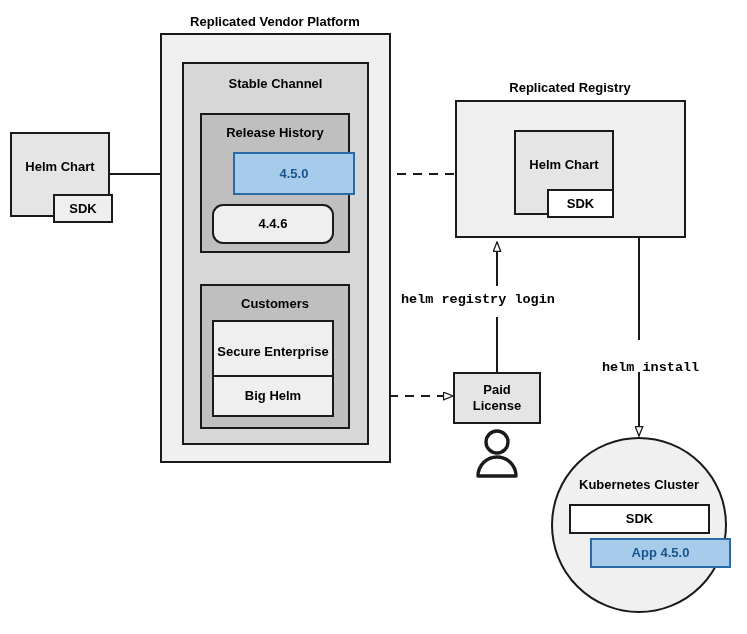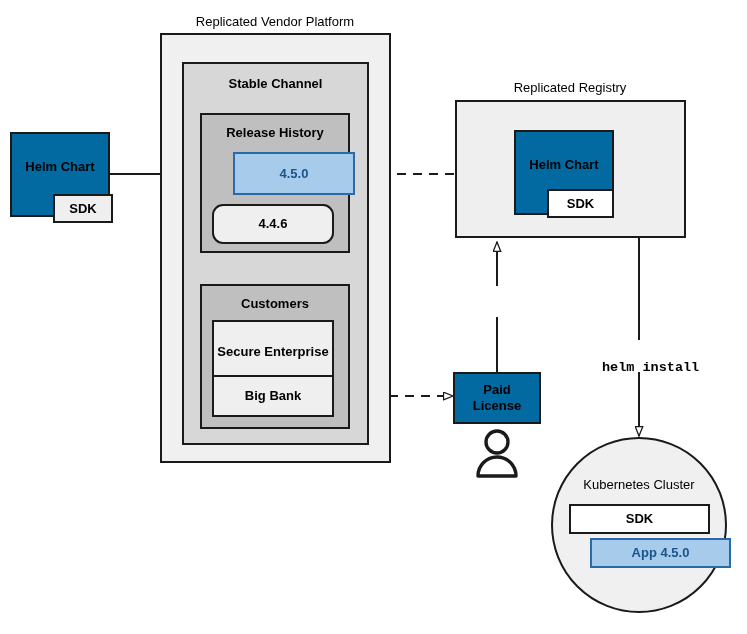--- a/index.html
+++ b/index.html
@@ -1,31 +1,31 @@
 <!DOCTYPE html>
 <html><head>
 <meta charset="utf-8">
 <style>
   html,body{margin:0;padding:0;background:#ffffff;}
   body{width:747px;height:634px;position:relative;overflow:hidden;
        font-family:"Liberation Sans", sans-serif;color:#000;}
   .canvas{position:absolute;left:0;top:0;width:747px;height:634px;}
 
-  .lbl{position:absolute;font-weight:normal;font-size:13px;color:#000;
+  .lbl{position:absolute;font-weight:bold;font-size:13px;color:#000;
        text-align:center;line-height:1.25;white-space:pre-line;}
 
   .box{position:absolute;box-sizing:border-box;border:2px solid #1a1a1a;
        display:flex;align-items:center;justify-content:center;
        font-weight:bold;font-size:13px;text-align:center;line-height:1.2;}
 
   .fill-outer{background:#f0f0f0;}
   .fill-mid{background:#d7d7d7;}
   .fill-inner{background:#bfbfbf;}
   .fill-light{background:#efefef;}
-  .fill-grey{background:#0369a1;justify-content:center;}
+  .fill-grey{background:#e5e5e5;justify-content:center;}
   .fill-white{background:#ffffff;}
 
   .container-box{display:block;}
   .container-title{position:absolute;left:0;right:0;text-align:center;
        font-weight:bold;font-size:13px;}
 
   .hl{background:#a7cbea;border:2px solid #2a6aa6;color:#19548c;margin-left:21px;}
 
   .circle{position:absolute;box-sizing:border-box;border:2px solid #1a1a1a;
        border-radius:50%;background:#f0f0f0;}
@@ -88,21 +88,21 @@
   </div>
 
   <div class="box container-box fill-inner" style="left:200px;top:284px;width:150px;height:145px;">
     <div class="container-title" style="top:10px;">Customers</div>
   </div>
   <div class="box fill-light" style="left:212px;top:320px;width:122px;height:63px;">
     <span>Secure
 Enterprise</span>
   </div>
   <div class="box fill-light" style="left:212px;top:375px;width:122px;height:42px;">
-    <span>Big Bank</span>
+    <span>Big Helm</span>
   </div>
 
   <div class="lbl" style="left:455px;top:80px;width:230px;">Replicated Registry</div>
   <div class="box container-box fill-light" style="left:455px;top:100px;width:231px;height:138px;"></div>
   <div class="box fill-grey" style="left:514px;top:130px;width:100px;height:85px;">
     <span style="position:relative;top:-8px;">Helm Chart</span>
   </div>
   <div class="box fill-white" style="left:547px;top:189px;width:67px;height:29px;">
     <span>SDK</span>
   </div>
@@ -119,15 +119,16 @@
 
   <div class="circle" style="left:551px;top:437px;width:176px;height:176px;"></div>
   <div class="lbl" style="left:551px;top:477px;width:176px;">Kubernetes Cluster</div>
   <div class="box fill-white" style="left:569px;top:504px;width:141px;height:30px;">
     <span>SDK</span>
   </div>
   <div class="box hl" style="left:569px;top:538px;width:141px;height:30px;">
     <span>App 4.5.0</span>
   </div>
 
+  <div class="cmd" style="left:401px;top:292px;">helm registry login</div>
   <div class="cmd" style="left:578px;top:360px;padding-left:24px;">helm install</div>
 
 </div>
 
 </body></html>

